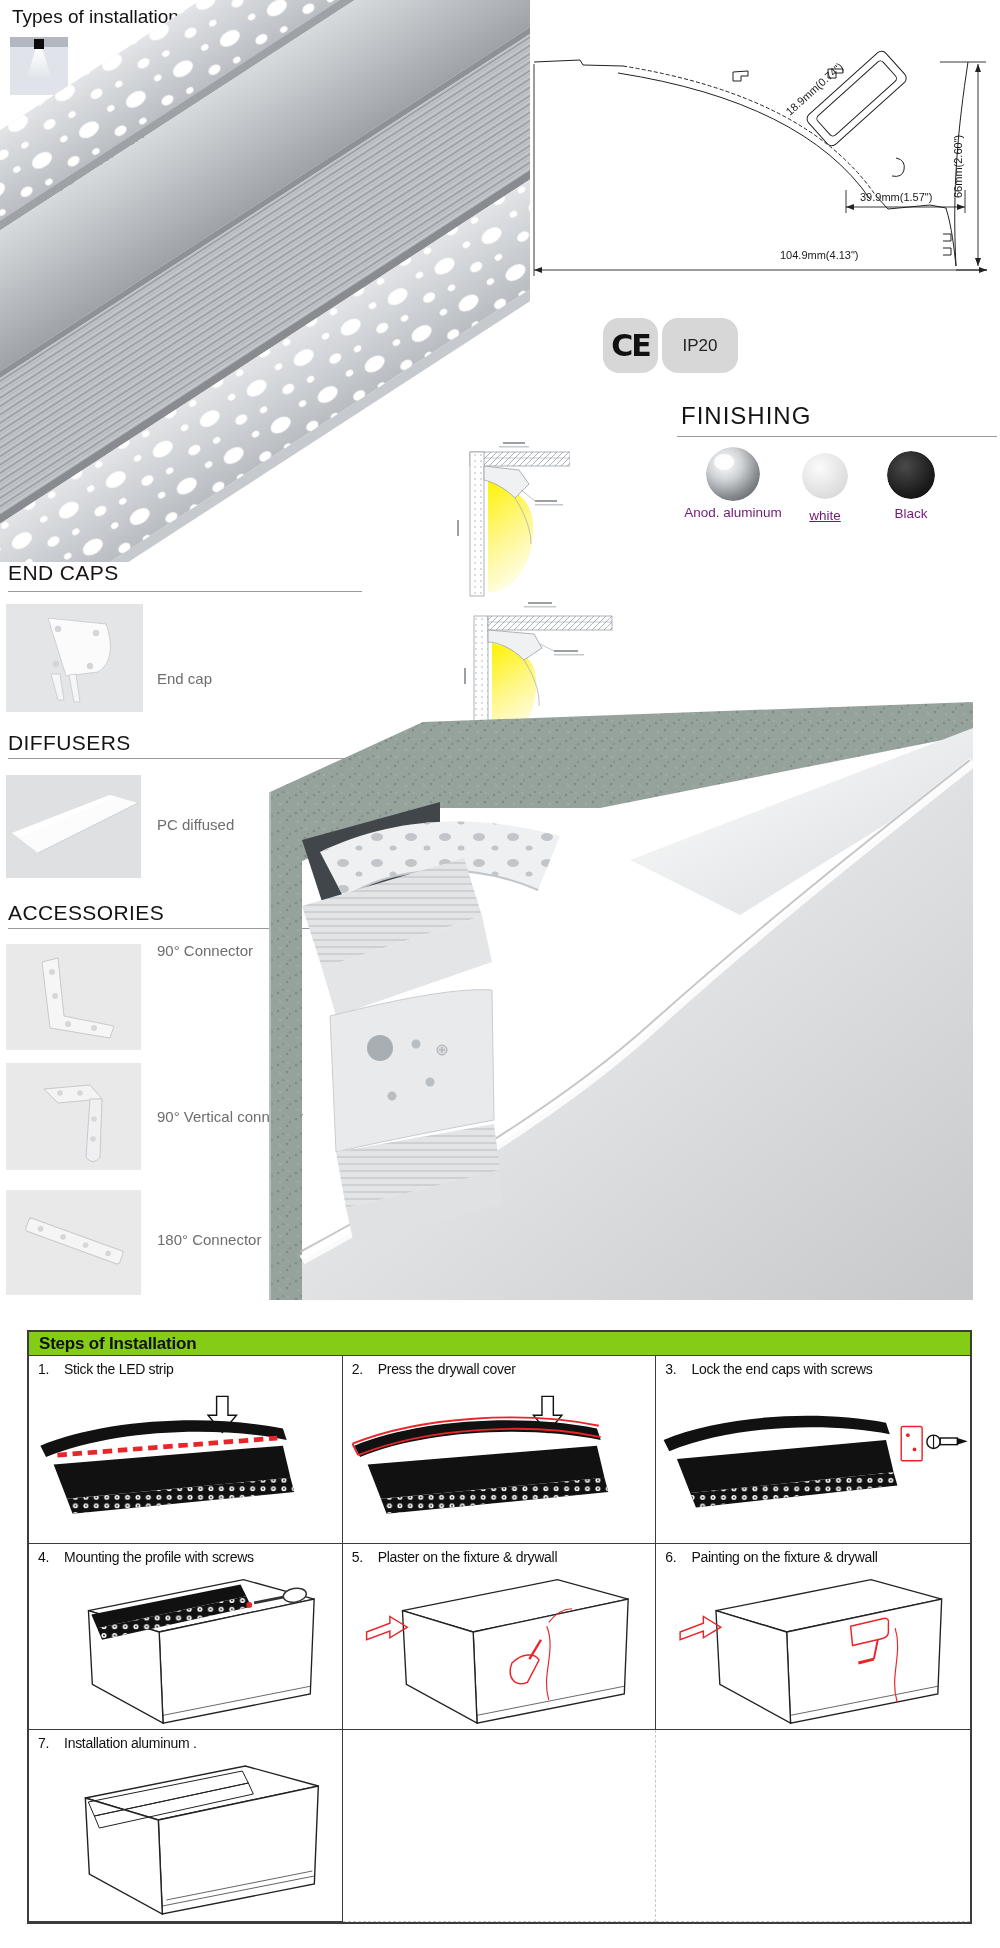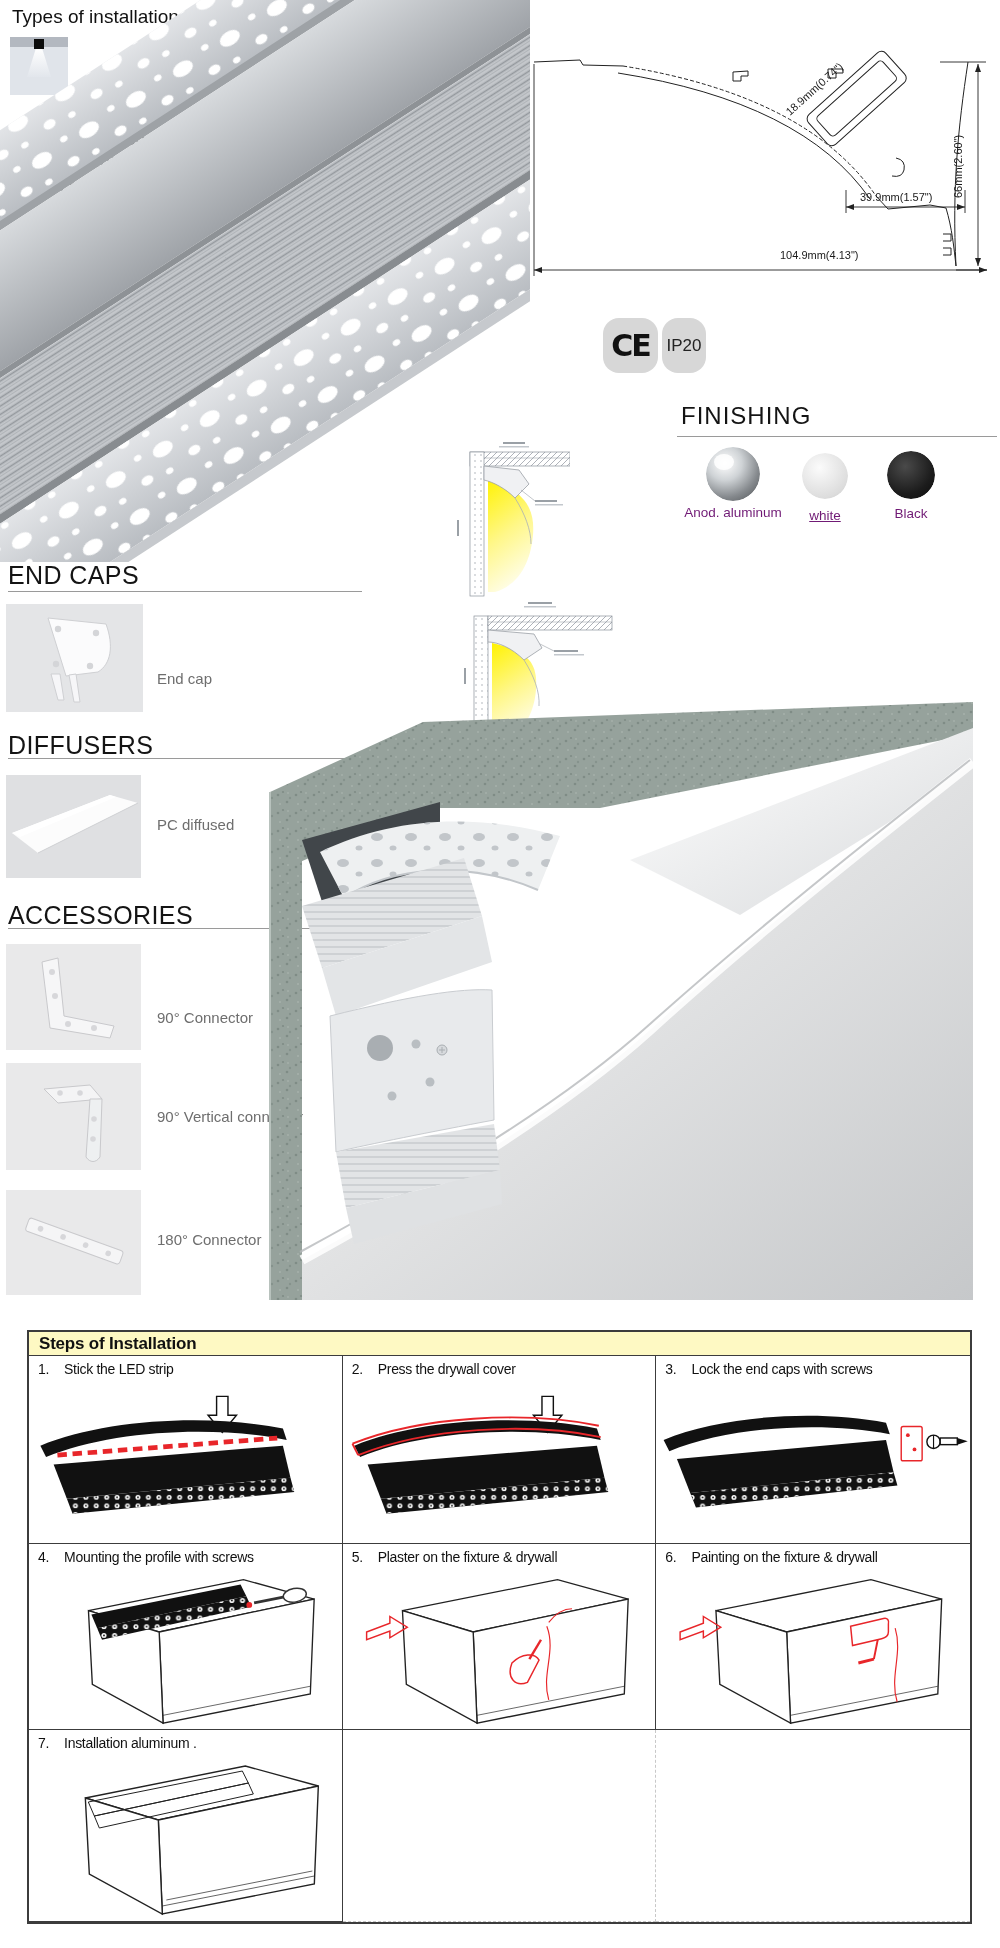--- a/index.html
+++ b/index.html
@@ -1,33 +1,33 @@
 <!DOCTYPE html>
 <html><head>
 <meta charset="utf-8">
 <style>
   html,body{margin:0;padding:0;background:#fff;}
   #page{position:relative;width:1000px;height:1948px;background:#fff;overflow:hidden;
         font-family:"Liberation Sans",sans-serif;color:#1a1a1a;}
   .abs{position:absolute;}
-  .sec-title{font-size:25px;letter-spacing:.4px;color:#141414;}
+  .sec-title{font-size:21px;letter-spacing:.4px;color:#141414;}
   .sec-line{height:1px;background:#9a9a9a;}
   .card{background:#e4e5e7;}
   .card-label{font-size:15px;color:#6e6e6e;}
   .spec-line{font-size:17px;color:#1f1f1f;line-height:23px;white-space:nowrap;}
   .badge{background:#d7d7d7;display:flex;align-items:center;justify-content:center;border-radius:16px;}
   .ce-glyph{font-family:"DejaVu Sans",sans-serif;font-weight:700;font-size:30px;letter-spacing:-2px;color:#111;}
   .ip-glyph{font-size:17px;color:#222;}
   .alp-bar{background:#7d7d7d;display:flex;align-items:center;justify-content:center;}
   .alp-text{color:#fff;font-size:27px;letter-spacing:1px;}
   .fin-label{font-size:13.5px;color:#701a75;text-align:center;}
   .sphere{border-radius:50%;}
   
   .steps-table{left:27px;top:1330px;width:941px;border:2px solid #3c3c3c;position:absolute;background:#fff;}
-  .steps-header{height:23px;background:#fef9c3;border-bottom:1px solid #3c3c3c;
+  .steps-header{height:23px;background:#84cc16;border-bottom:1px solid #3c3c3c;
                 display:flex;align-items:center;padding-left:10px;
                 font-size:17px;font-weight:700;letter-spacing:-0.2px;color:#111;}
   .steps-grid{display:grid;grid-template-columns:1fr 1fr 1fr;}
   .cell{position:relative;border-right:1px solid #3c3c3c;border-bottom:1px solid #3c3c3c;background:#fff;}
   .cell.last-col{border-right:none;}
   .cell.r1{height:187px;} .cell.r2{height:185px;} .cell.r3{height:191px;}
   .cell.dash-right{border-right:1px dashed #c8c8c8;}
   .cell.dash-bottom{border-bottom:1px dashed #c8c8c8;}
   .step-label{position:absolute;top:5px;left:9px;font-size:14px;letter-spacing:-0.3px;color:#111;display:flex;white-space:nowrap;}
   .step-label .num{margin-right:15px;}
@@ -200,21 +200,21 @@
       <text x="252" y="221">104.9mm(4.13")</text>
       <text x="332" y="163">39.9mm(1.57")</text>
       <text x="434" y="160" transform="rotate(-90 434 160)">66mm(2.60")</text>
       <text x="262" y="78" transform="rotate(-42 262 78)">18.9mm(0.74")</text>
     </g>
   </svg>
 
   <div class="abs badge" style="left:603px;top:318px;width:55px;height:55px;">
     <span class="ce-glyph">CE</span>
   </div>
-  <div class="abs badge" style="left:662px;top:318px;width:44px;height:55px;">
+  <div class="abs badge" style="left:662px;top:318px;width:76px;height:55px;">
     <span class="ip-glyph">IP20</span>
   </div>
 
   <div class="abs" style="left:681px;top:402px;font-size:24px;letter-spacing:1px;color:#141414;">FINISHING</div>
   <div class="abs sec-line" style="left:677px;top:436px;width:320px;"></div>
 
   <svg class="abs sphere" style="left:706px;top:447px;" width="54" height="54">
     <circle cx="27" cy="27" r="27" fill="url(#gSpA)"></circle>
     <ellipse cx="18" cy="15" rx="10" ry="8" fill="#ffffff" opacity="0.85"></ellipse>
   </svg>
@@ -294,21 +294,21 @@
 
   <div class="abs card" style="left:6px;top:944px;width:135px;height:106px;background:#e9e9ea;">
     <svg width="135" height="106" viewBox="0 0 135 106">
       <path d="M36,18 L52,14 L58,72 L108,82 L104,94 L44,84 Z" fill="#f6f6f7" stroke="#c9c9cc" stroke-width="1"></path>
       <circle cx="46" cy="28" r="3" fill="#d7d7da"></circle>
         <circle cx="49" cy="52" r="3" fill="#d7d7da"></circle>
       <circle cx="62" cy="80" r="3" fill="#d7d7da"></circle>
         <circle cx="88" cy="84" r="3" fill="#d7d7da"></circle>
     </svg>
   </div>
-  <div class="abs card-label" style="left:157px;top:1009px;text-align:center;">90° Connector</div>
+  <div class="abs card-label" style="left:157px;top:942px;text-align:center;">90° Connector</div>
 
   <div class="abs card" style="left:6px;top:1063px;width:135px;height:107px;background:#e9e9ea;">
     <svg width="135" height="107" viewBox="0 0 135 107">
       <polygon points="38,26 84,22 96,36 52,40" fill="#f4f4f5" stroke="#c9c9cc" stroke-width="1"></polygon>
       <path d="M84,36 L96,36 L94,94 C90,100 84,100 80,94 Z" fill="#eef0f1" stroke="#c9c9cc" stroke-width="1"></path>
       <circle cx="54" cy="30" r="2.8" fill="#d7d7da"></circle>
         <circle cx="74" cy="30" r="2.8" fill="#d7d7da"></circle>
       <circle cx="88" cy="56" r="2.8" fill="#d7d7da"></circle>
         <circle cx="87" cy="76" r="2.8" fill="#d7d7da"></circle>
     </svg>

